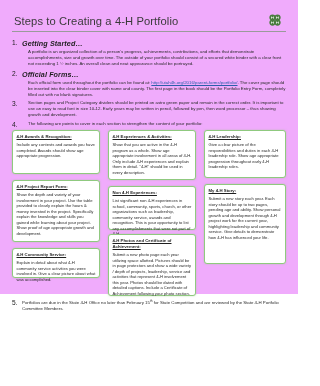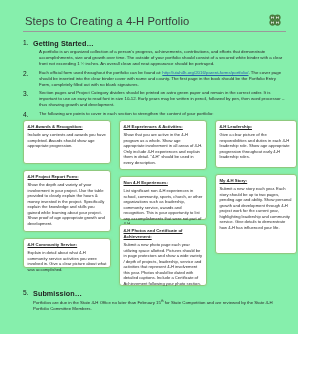--- a/index.html
+++ b/index.html
@@ -11,24 +11,24 @@
     width: 298px;
     height: 386px;
     overflow: hidden;
     font-family: "Liberation Sans", sans-serif;
     color: #1a1a1a;
     position: relative;
   }
   .page {
     position: relative;
     width: 298px;
-    height: 334px;
-    background: #86efac;
+    height: 294px;
+    background: #f0abfc;
     box-sizing: border-box;
-    padding: 14px 12px 0 23px;
+    padding: 14px 12px 0 12px;
   }
 
   
   .header {
     position: relative;
     padding: 0 0 3px 0;
     border-bottom: 1px solid #9a9a9a;
     margin-bottom: 7px;
   }
   .doc-title {
@@ -62,20 +62,21 @@
     font-size: 6.6px;
     color: #1a1a1a;
   }
   .sec-head {
     font-size: 7.2px;
     font-weight: 700;
     color: #1f1f1f;
     line-height: 9px;
     margin: 0 0 1px 0;
     letter-spacing: 0.1px;
+    font-style: italic;
   }
   .sec-body {
     font-size: 4.35px;
     line-height: 5.9px;
     color: #2a2a2a;
     margin: 0;
     padding-left: 6px;
     text-align: left;
   }
   .link {
@@ -171,20 +172,21 @@
   </div>
 
   <div class="section">
     <span class="sec-num">1.</span>
     <div class="sec-head">Getting Started…</div>
     <p class="sec-body">A portfolio is an organized collection of a person's progress, achievements, contributions, and efforts that demonstrate accomplishments, size and growth over time. The outside of your portfolio should consist of a secured white binder with a clear front not exceeding 1 ½ inches. An overall clean and neat appearance should be portrayed.</p>
   </div>
 
   <div class="section">
     <span class="sec-num">2.</span>
+    <div class="sec-head">Official Forms…</div>
     <p class="sec-body"><span>Each official form used throughout the portfolio can be found at: </span><span class="link">http://utah4h.org/2016/parent-forms/portfolio/</span><span>. The cover page should be inserted into the clear binder cover with name and county. The first page in the book should be the Portfolio Entry Form, completely filled out with no blank signatures.</span></p>
   </div>
 
   <div class="section">
     <span class="sec-num">3.</span>
     <p class="sec-body">Section pages and Project Category dividers should be printed on astro green paper and remain in the correct order. It is important to use an easy to read font in size 10-12. Early years may be written in pencil, followed by pen, then word processor – thus showing growth and development.</p>
   </div>
 
   <div class="section">
     <span class="sec-num">4.</span>
@@ -230,17 +232,16 @@
 
     <div class="cbox col3 b-story">
       <div class="cbox-title">My 4-H Story:</div>
       <div class="cbox-body">Submit a new story each year. Each story should be up to two pages, pending age and ability. Show personal growth and development through 4-H project work for the current year, highlighting leadership and community service. Give details to demonstrate how 4-H has influenced your life.</div>
     </div>
 
   </div>
 
   <div class="final">
     <span class="sec-num">5.</span>
-    <div class="sec-head">Submission…</div>
     <p class="sec-body"><span>Portfolios are due in the State 4-H Office no later than February 15</span><sup>th</sup><span> for State Competition and are reviewed by the State 4-H Portfolio Committee Members.</span></p>
   </div>
 
 </div>
 
 </body></html>

